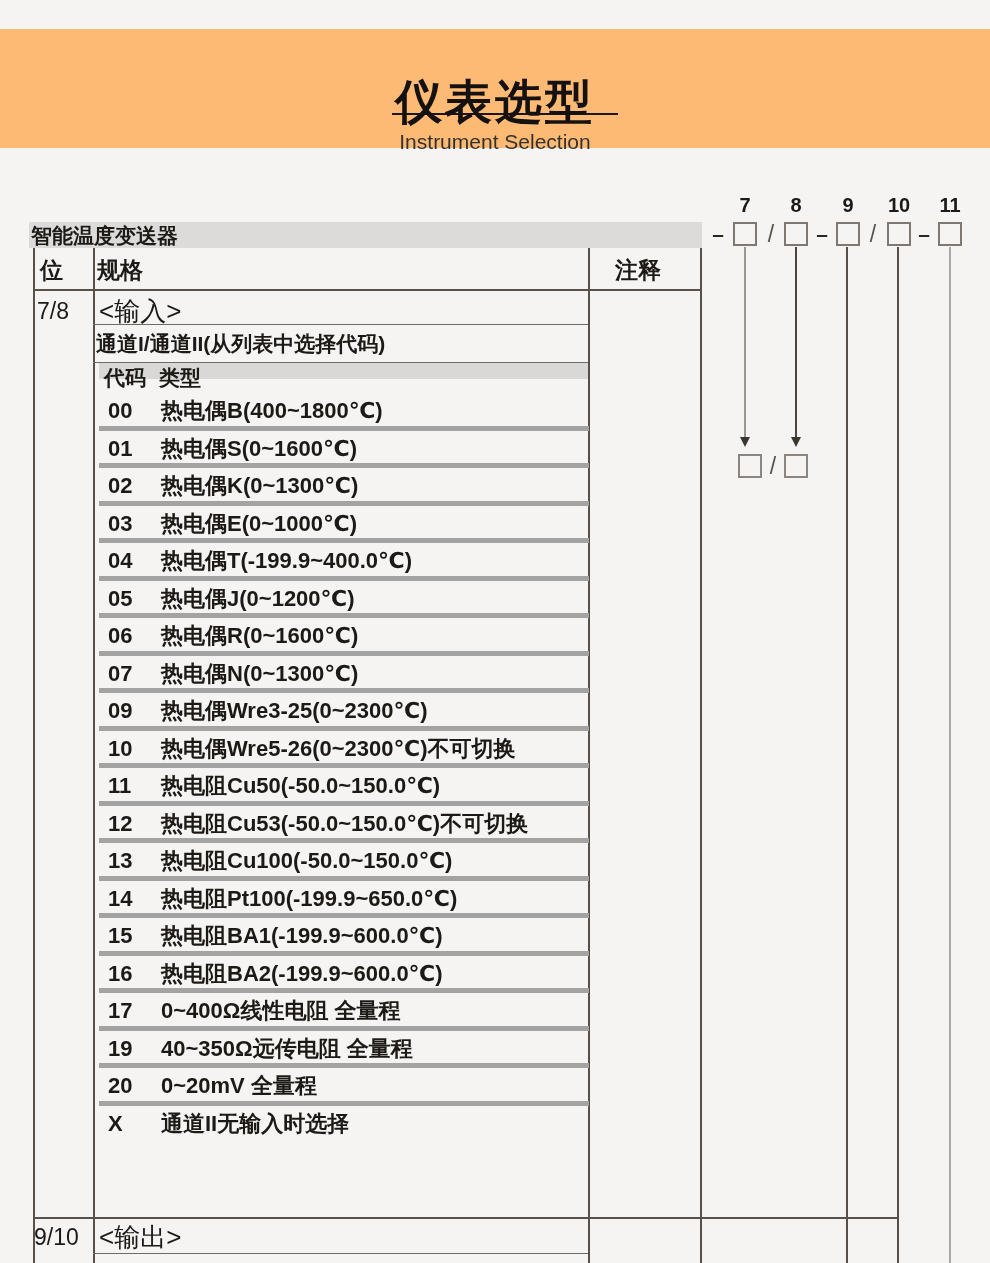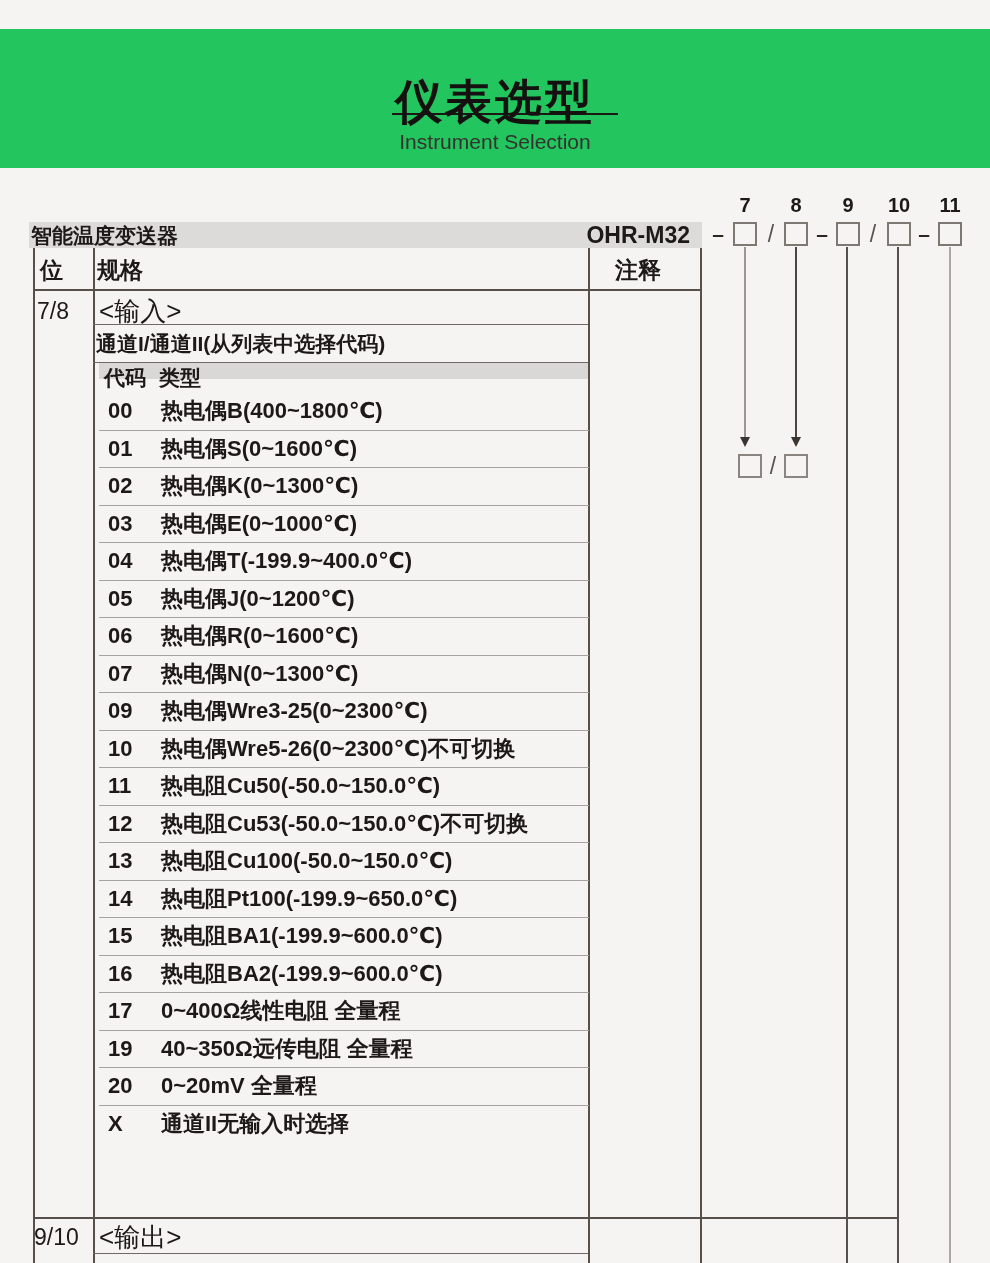--- a/index.html
+++ b/index.html
@@ -6,21 +6,21 @@
   body{
     width:990px;height:1263px;
     background:#f5f4f2;
     font-family:"Liberation Sans","DejaVu Sans",sans-serif;
     color:#1c1916;
     -webkit-font-smoothing:antialiased;
   }
   .page{position:relative;width:990px;height:1263px;overflow:hidden;background:#f5f4f2;}
 
   
-  .banner{position:absolute;left:0;top:29px;width:990px;height:139px;background:#22c55e;}
+  .banner{position:absolute;left:0;top:29px;width:990px;height:119px;background:#fdba74;}
   .banner-title{
     position:absolute;left:0;top:47px;width:990px;text-align:center;
     font-size:47px;font-weight:700;letter-spacing:3px;color:#141110;line-height:52px;
     z-index:2;
   }
   .banner-underline{position:absolute;left:392px;top:84px;width:226px;height:2px;background:#1a1714;z-index:1;}
   .banner-subtitle{
     position:absolute;left:0;top:101px;width:990px;text-align:center;
     font-size:21px;font-weight:400;color:#35322e;letter-spacing:0px;z-index:2;
   }
@@ -81,41 +81,40 @@
 
   
   .code-band{position:absolute;left:99px;top:363px;width:489px;height:16px;background:#dad8d7;line-height:30px;font-size:21px;font-weight:700;}
   .code-band .code-col{display:inline-block;padding-left:5px;width:55px;box-sizing:content-box;}
   .code-band .type-col{display:inline-block;}
 
   
   .code-rows{position:absolute;left:93px;top:393px;width:496px;}
   .code-row{
     box-sizing:border-box;height:37.5px;margin-left:6px;
-    border-bottom:1px solid #a3a3a3;
+    border-bottom:5px solid #a3a3a3;
     line-height:36.5px;font-size:22px;font-weight:600;white-space:nowrap;
   }
   .code-row:last-child{border-bottom:none;}
   .code-row .code{display:inline-block;padding-left:9px;width:53px;box-sizing:content-box;}
   .code-row .desc{display:inline-block;letter-spacing:0px;}
 </style>
 </head>
 <body>
 
 <div class="page">
 
   <div class="banner">
     <div class="banner-underline"></div>
     <div class="banner-title">仪表选型</div>
     <div class="banner-subtitle">Instrument Selection</div>
   </div>
 
   <div class="titlebar"></div>
   <div class="product-name">智能温度变送器</div>
-  <div class="model-name">OHR-M32</div>
 
   <div class="digit-label" id="dg7">7</div>
   <div class="digit-label" id="dg8">8</div>
   <div class="digit-label" id="dg9">9</div>
   <div class="digit-label" id="dg10">10</div>
   <div class="digit-label" id="dg11">11</div>
 
   <div class="sep dash" id="sp1">–</div>
   <div class="code-box" id="bx7"></div>
   <div class="sep slash" id="sp2">/</div>

